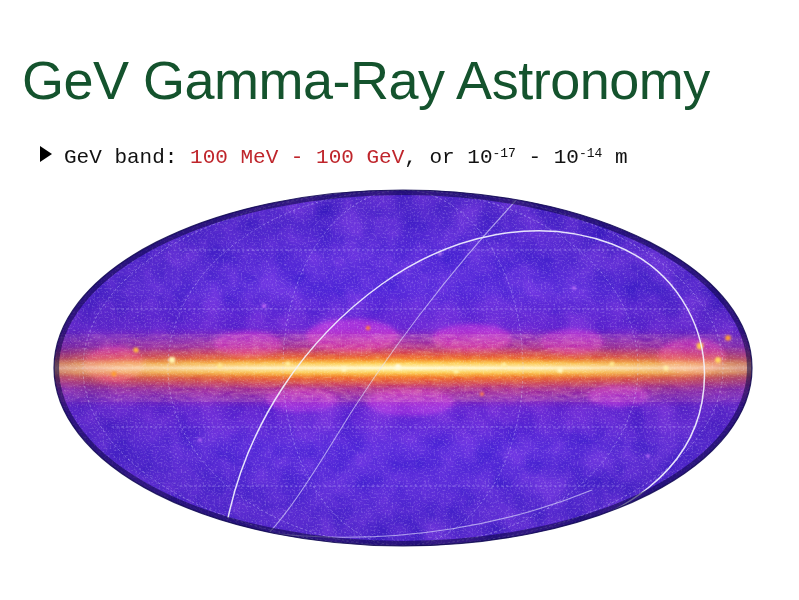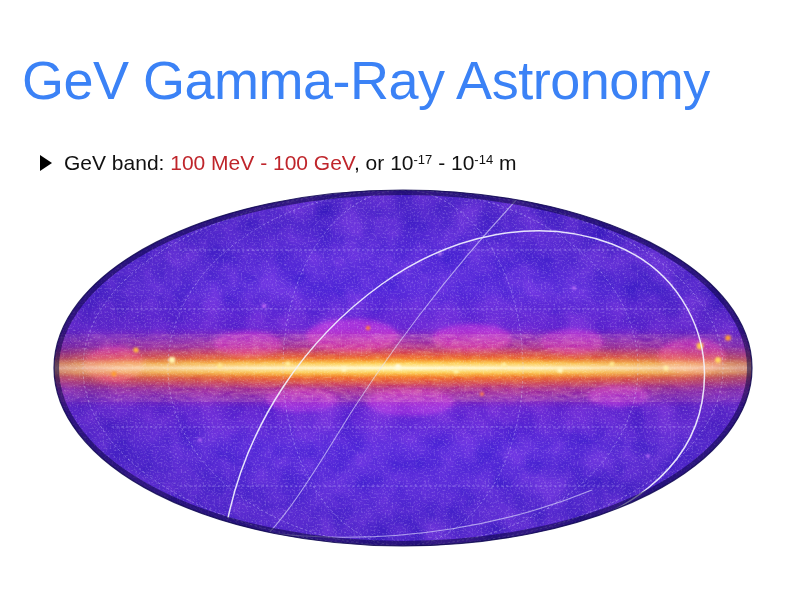--- a/index.html
+++ b/index.html
@@ -19,34 +19,35 @@
   
   #slide-title {
     position: absolute;
     left: 22px;
     top: 46px;
     width: 760px;
     height: 70px;
     font-size: 54px;
     line-height: 68px;
     font-weight: 400;
-    color: #3b82f6;
+    color: #14532d;
     letter-spacing: -0.5px;
     white-space: nowrap;
   }
 
   
   #bullet-row {
     position: absolute;
     left: 40px;
     top: 146px;
     height: 34px;
     display: flex;
-    align-items: center;
+    align-items: flex-start;
     white-space: nowrap;
+    font-family: Liberation Mono, monospace;
   }
   #bullet-marker {
     width: 0;
     height: 0;
     border-left: 12px solid #000000;
     border-top: 8px solid transparent;
     border-bottom: 8px solid transparent;
     margin-right: 12px;
     flex: 0 0 auto;
   }

